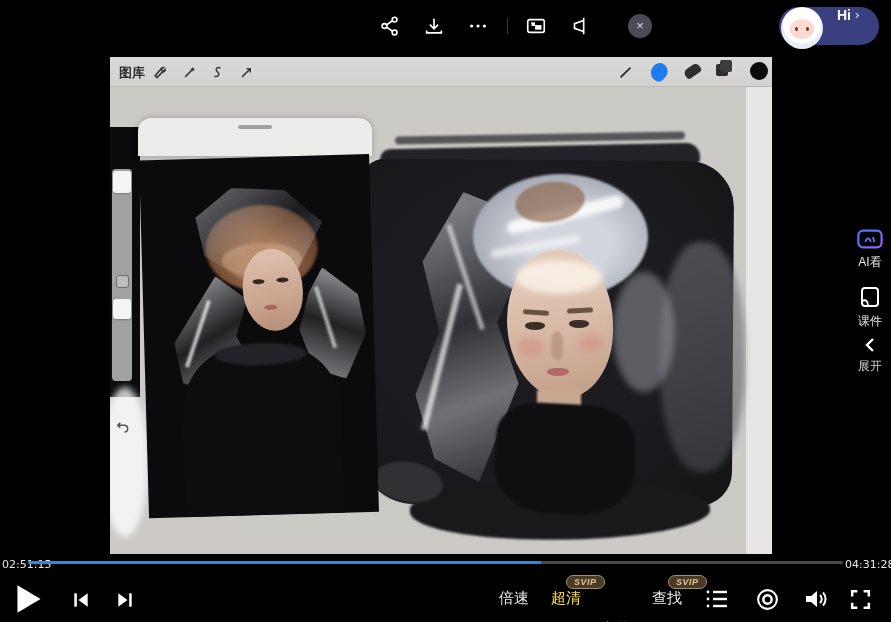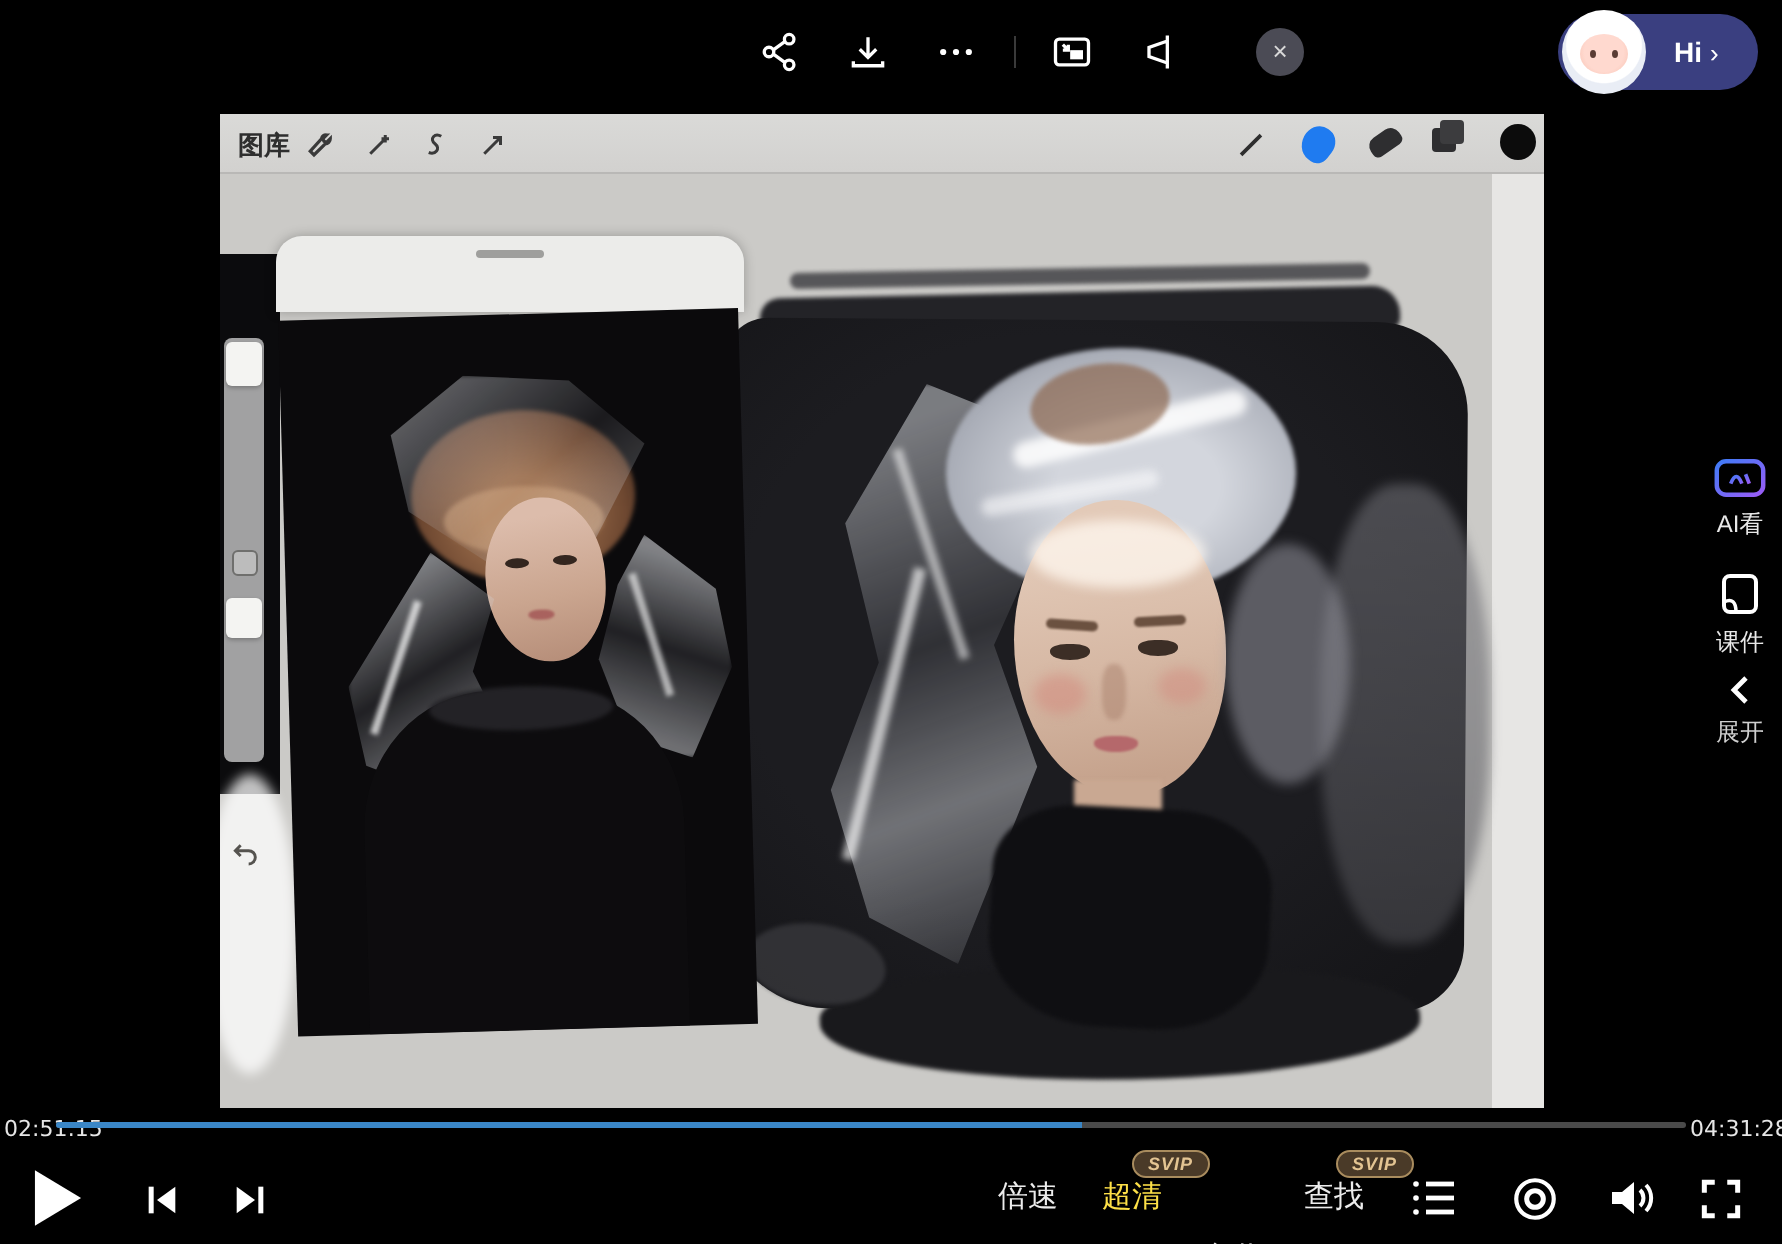--- a/index.html
+++ b/index.html
@@ -9,21 +9,21 @@
   .ico{display:flex;align-items:center;justify-content:center;}
   svg{display:block;}
 
   
   .title{color:#fff;font-size:15px;font-weight:700;letter-spacing:.5px;white-space:nowrap;}
   .vsep{width:1px;height:16px;background:#3a3a3a;}
   .close-btn{width:24px;height:24px;border-radius:50%;background:#4b4b55;color:#d8d8d8;
              font-size:13px;line-height:24px;text-align:center;}
   .summary-btn{height:30px;padding:0 16px;border-radius:16px;background:#1e2148;
                border:1px solid #565b95;color:#fff;font-size:14px;display:flex;align-items:center;}
-  .hi-pill{height:38px;width:100px;border-radius:20px;background:#3a3f80;display:flex;align-items:center;}
+  .hi-pill{height:38px;width:100px;border-radius:20px;background:#3a3f80;display:flex;align-items:flex-start;}
   .avatar{width:42px;height:42px;border-radius:50%;background:radial-gradient(circle at 50% 42%,#fff 0 58%,#e9edf5 60% 100%);
           position:relative;margin-left:2px;flex:none;}
   .avatar .face{position:absolute;left:9px;top:12px;width:24px;height:20px;border-radius:50%;
           background:radial-gradient(circle at 50% 45%,#ffd9cf 0 60%,#f7bfae 100%);}
   .avatar .eye{position:absolute;width:3px;height:4px;border-radius:50%;background:#5a3b33;top:8px;}
   .hi-text{color:#fff;font-size:14px;font-weight:700;margin-left:14px;}
   .hi-arrow{color:#fff;font-size:13px;margin-left:4px;}
 
   
   #video{left:110px;top:57px;width:662px;height:497px;background:#000;overflow:hidden;}

